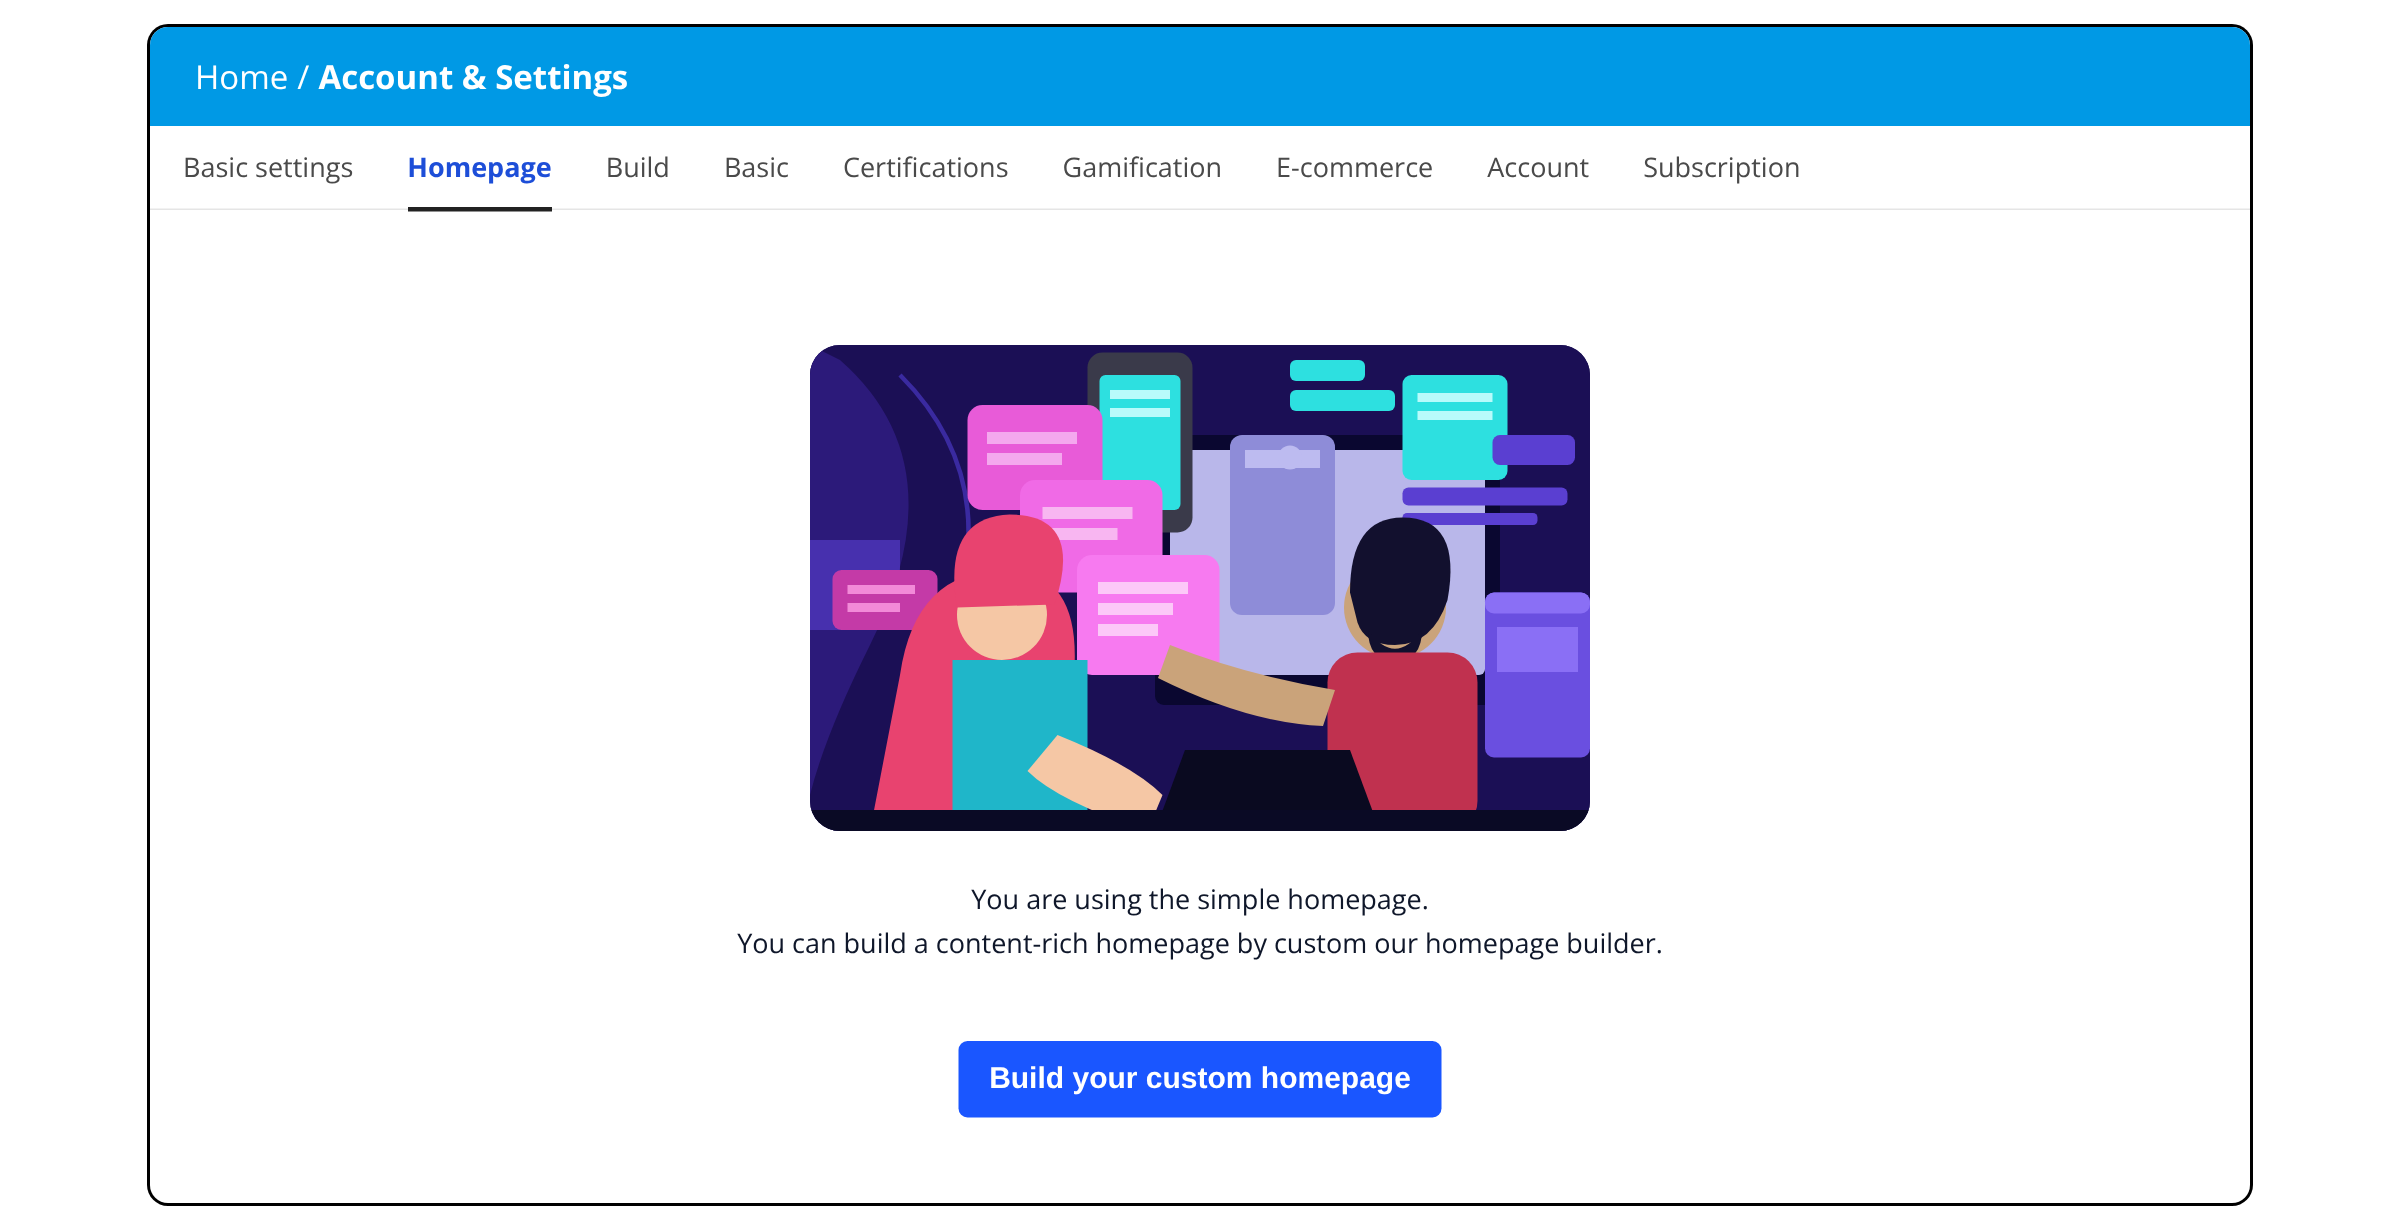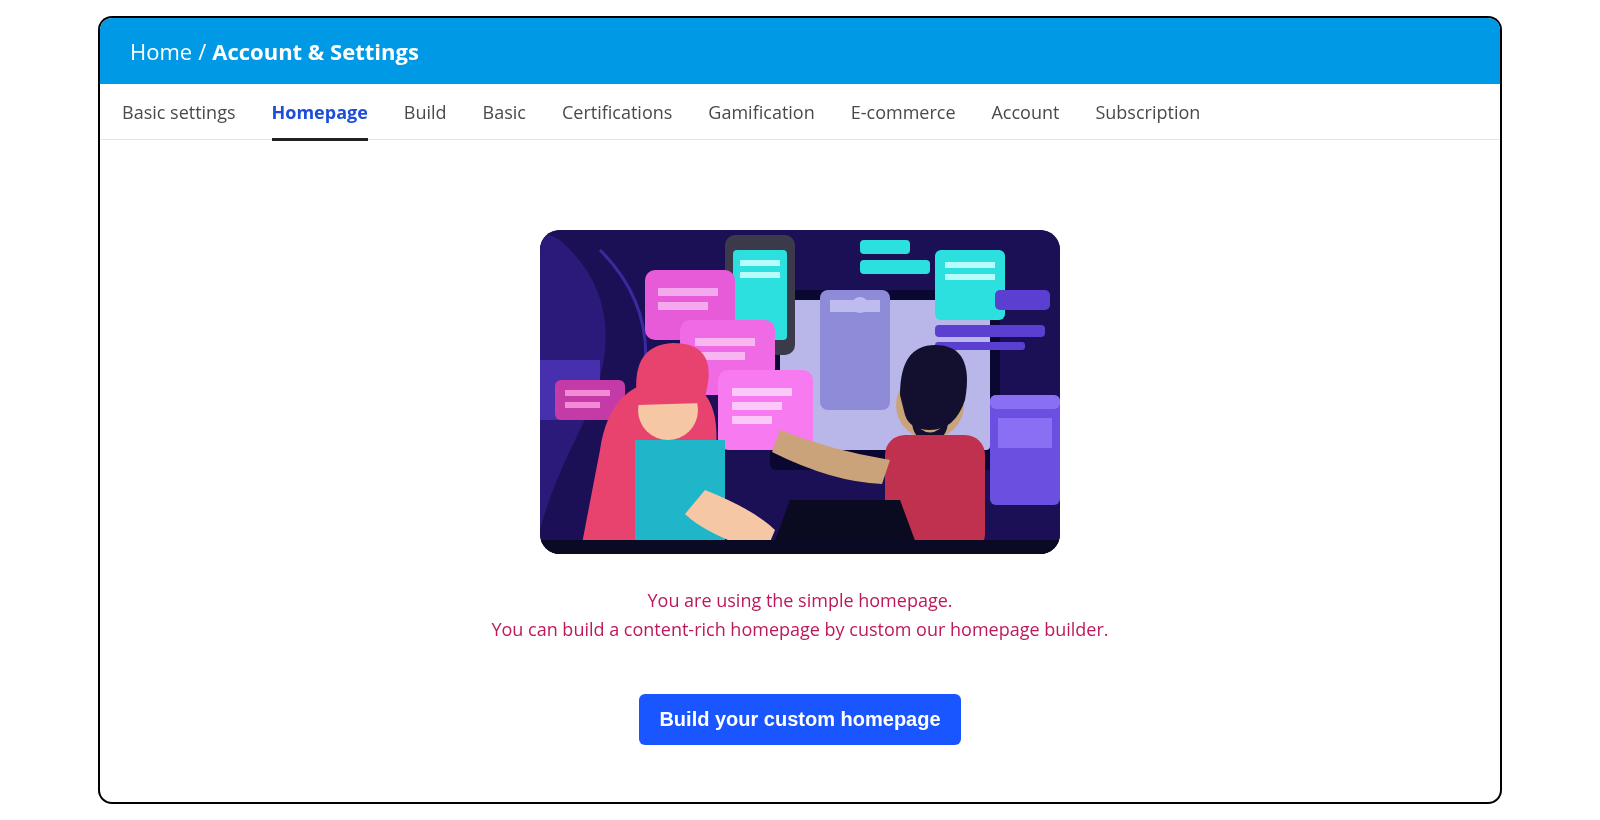--- a/index.html
+++ b/index.html
@@ -64,21 +64,21 @@
     padding-top: 90px;
   }
   .illustration {
     width: 520px;
     height: 324px;
     border-radius: 20px;
     overflow: hidden;
     position: relative;
     background: linear-gradient(135deg, #2a1a6e 0%, #0d0a3a 100%);
   }
-  .msg { text-align:center; color:#be185d; font-size:18px; line-height:1.6; margin-top:32px; }
+  .msg { text-align:center; color:#0f172a; font-size:18px; line-height:1.6; margin-top:32px; }
   .cta {
     margin-top: 50px;
     background: #1a56ff;
     color:#fff;
     font-size:20px;
     font-weight:700;
     border:none;
     border-radius:6px;
     padding:14px 20px;
     cursor:pointer;

